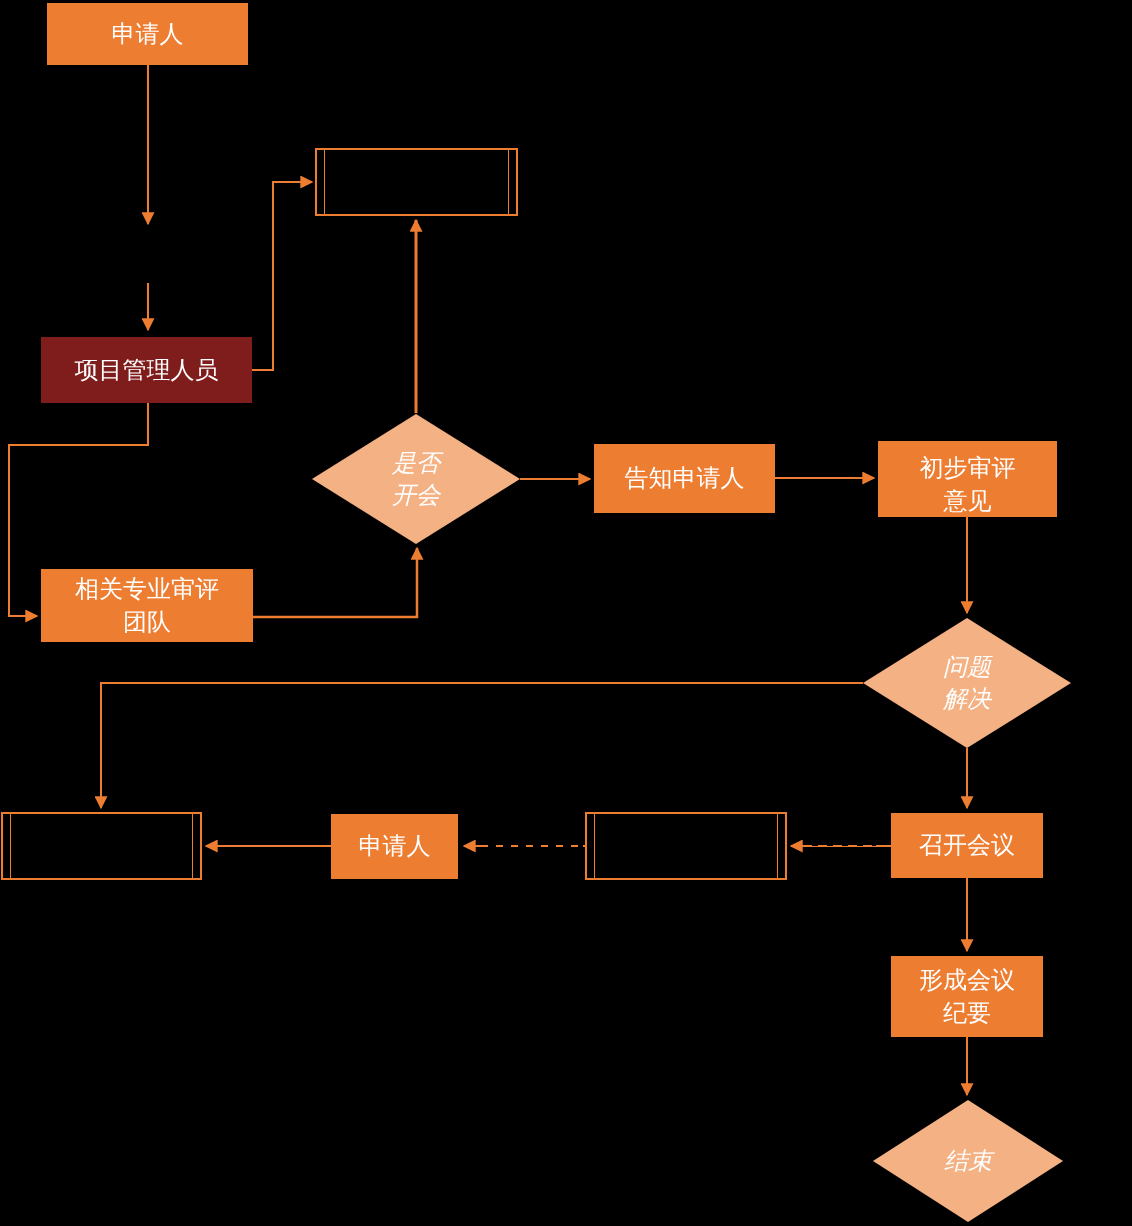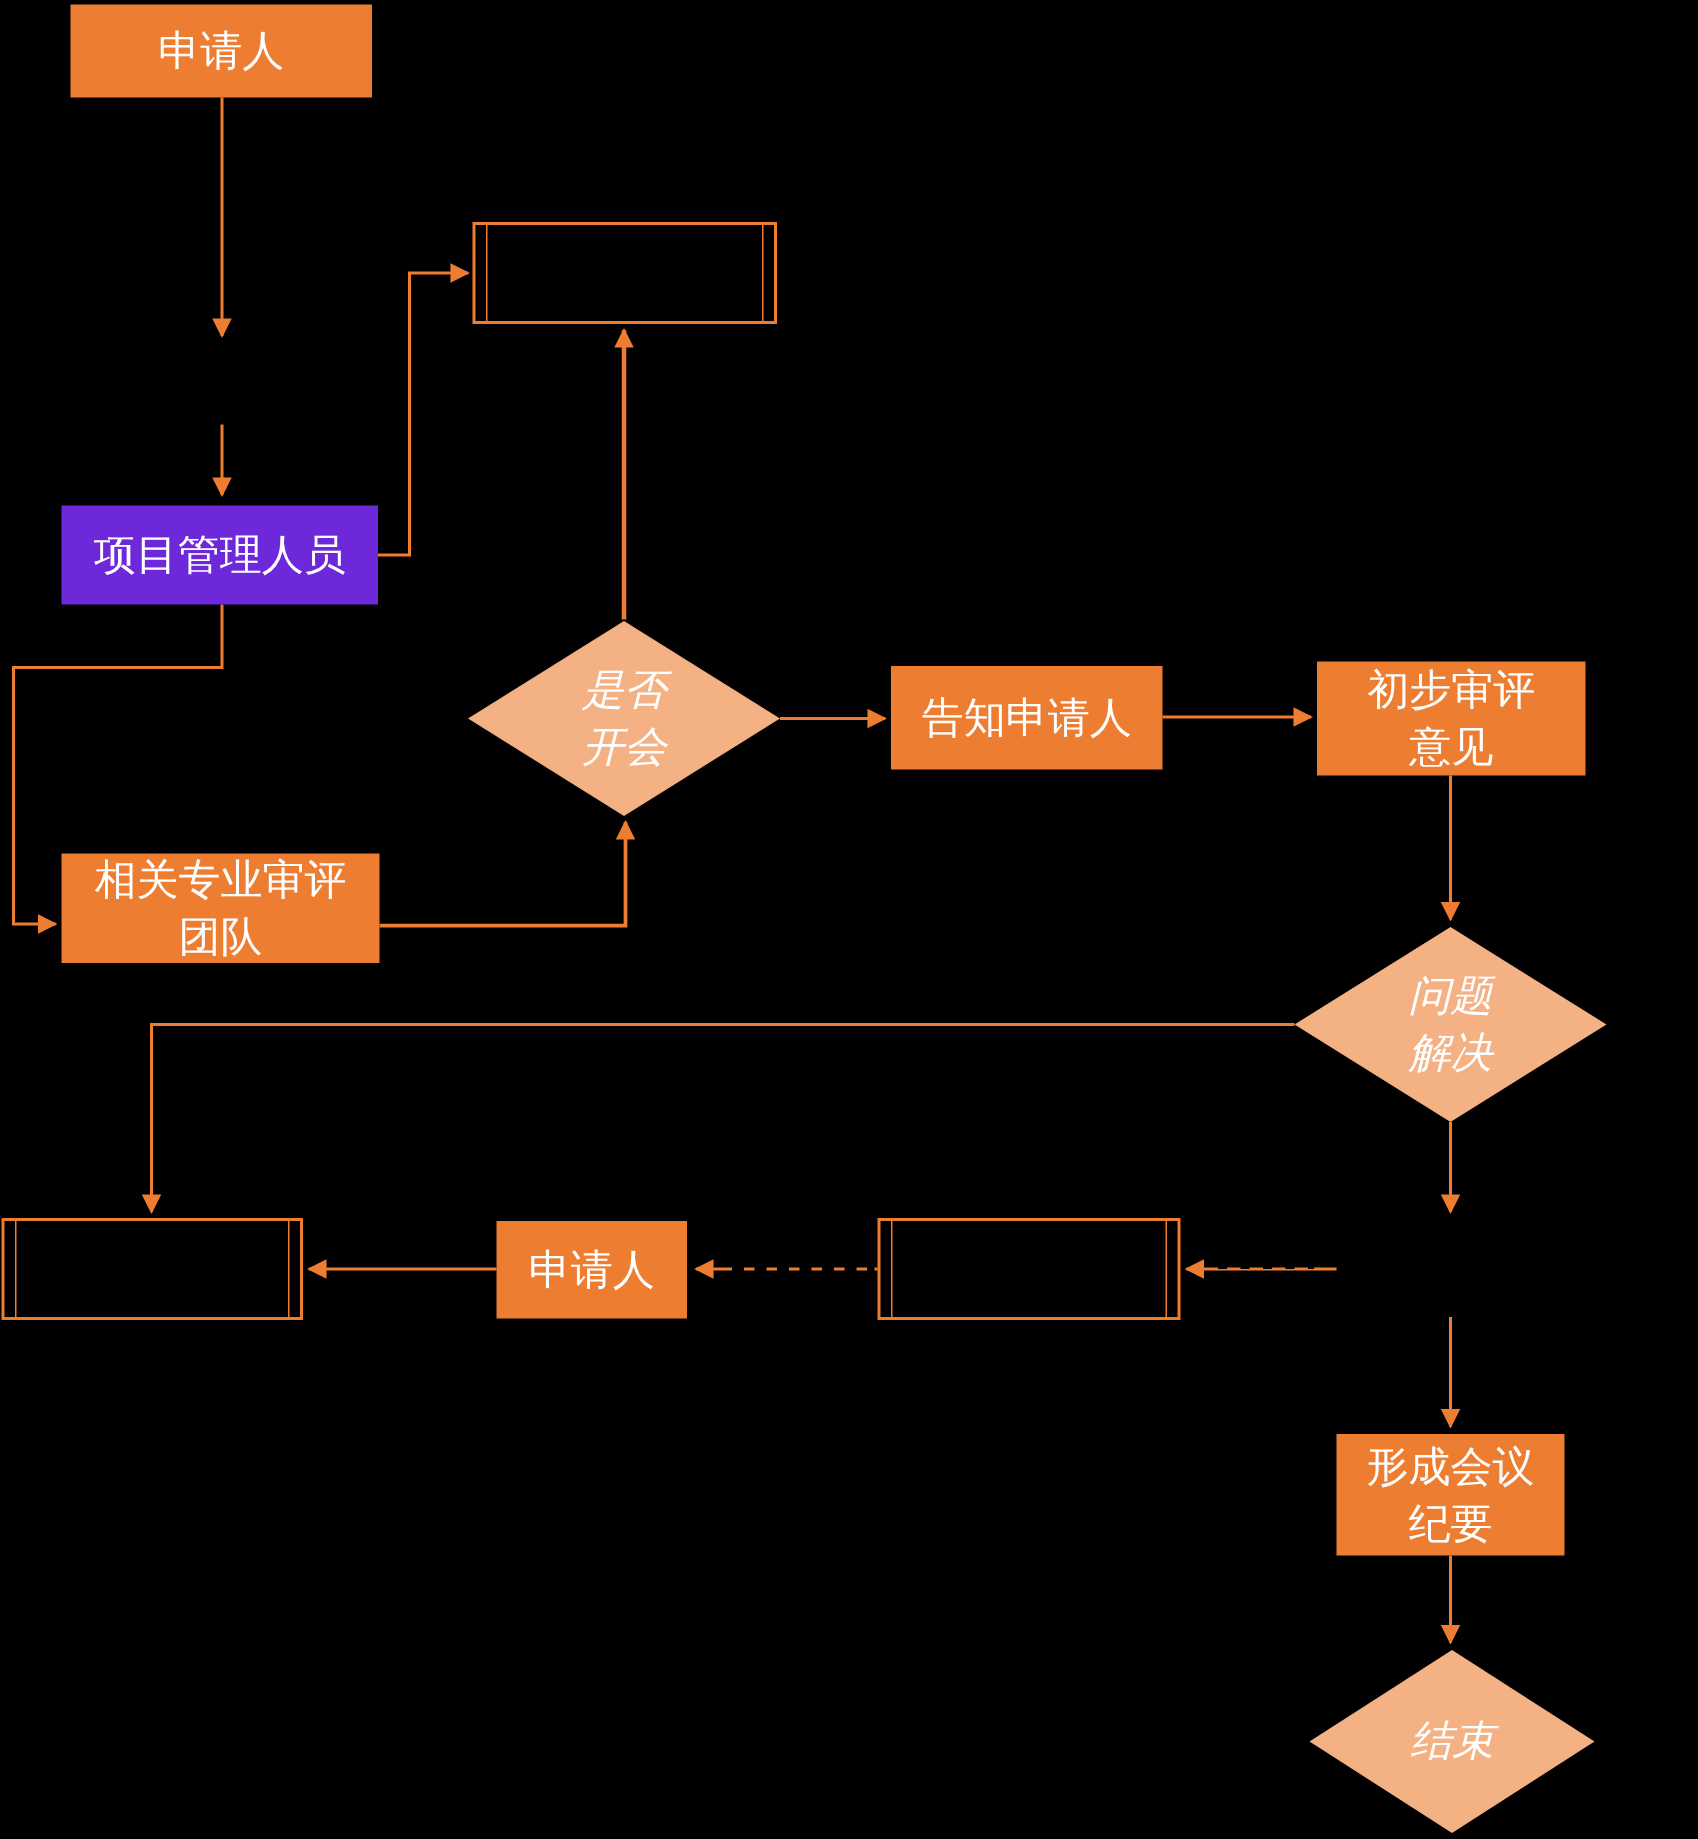--- a/index.html
+++ b/index.html
@@ -15,28 +15,28 @@
     position: absolute;
     left: 0; top: 0;
     width: 1132px; height: 1226px;
   }
   .node {
     position: absolute;
     display: flex;
     align-items: center;
     justify-content: center;
     color: #FFFFFF;
-    font-size: 28px;
+    font-size: 24px;
     line-height: 1.35;
     text-align: center;
     white-space: pre-line;
     box-sizing: border-box;
   }
   .proc-dark  { background: #ED7D31; }
-  .proc-pale  { background: #6d28d9; }
+  .proc-pale  { background: #7f1d1d; }
   .pill       { background: #F4B183; border-radius: 27px; }
   .prebox     { background: transparent; border: 2px solid #ED7D31; }
   .prebox .sidebars {
     position: absolute;
     top: 0; bottom: 0; left: 7px; right: 7px;
     border-left: 1px solid #ED7D31;
     border-right: 1px solid #ED7D31;
     pointer-events: none;
   }
   .diamond {
@@ -124,20 +124,23 @@
   <div class="node proc-dark" style="left:41px; top:569px; width:212px; height:73px;">
     <span>相关专业审评
 团队</span>
   </div>
 
   <div class="node diamond" style="left:863px; top:618px; width:208px; height:130px;">
     <span>问题
 解决</span>
   </div>
 
+  <div class="node proc-dark" style="left:891px; top:813px; width:152px; height:65px;">
+    <span>召开会议</span>
+  </div>
 
   <div class="node prebox" style="left:585px; top:812px; width:202px; height:68px;">
     <span class="sidebars"></span>
     <span></span>
   </div>
 
   <div class="node proc-dark" style="left:331px; top:814px; width:127px; height:65px;">
     <span>申请人</span>
   </div>
 

